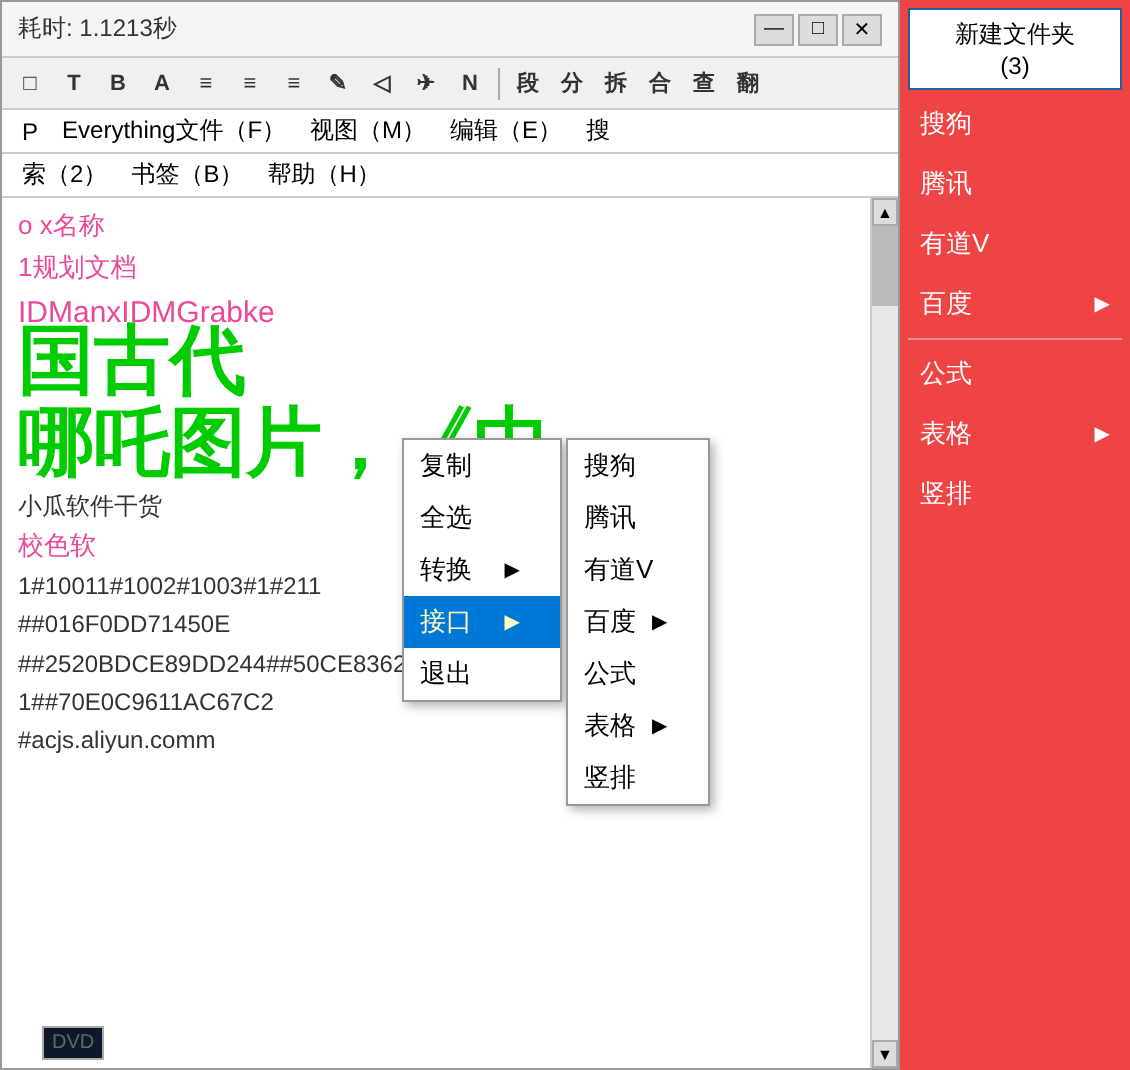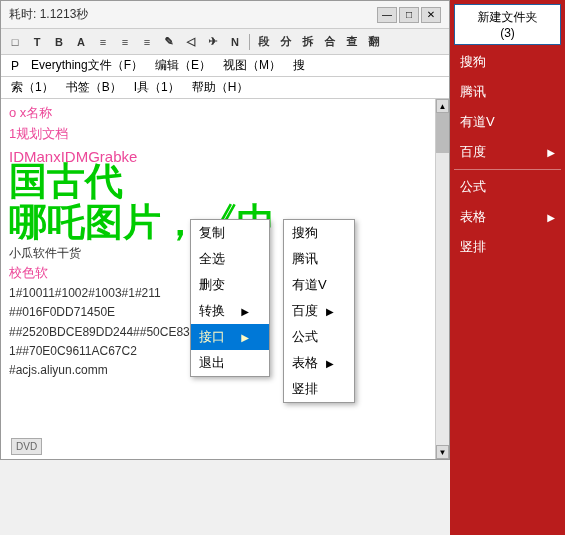--- a/index.html
+++ b/index.html
@@ -9,21 +9,21 @@
       overflow: hidden;
       font-family: "SimSun", "宋体", sans-serif;
       font-size: 13px;
       background: #f0f0f0;
       display: flex;
     }
 
     
     .main-window {
       width: 450px;
-      height: 460px;
+      height: 535px;
       background: #ffffff;
       border: 1px solid #999;
       display: flex;
       flex-direction: column;
       position: relative;
     }
 
     
     .title-bar {
       height: 28px;
@@ -161,21 +161,21 @@
       font-weight: bold;
       line-height: 1.1;
     }
     .line-small { font-size: 12px; color: #333; }
     .line-hash { font-size: 12px; color: #333; }
 
     
     .context-menu {
       position: absolute;
       top: 120px;
-      left: 189px;
+      left: 200px;
       background: #fff;
       border: 1px solid #999;
       box-shadow: 2px 2px 5px rgba(0,0,0,0.3);
       min-width: 80px;
       z-index: 100;
     }
     .ctx-item {
       padding: 4px 20px 4px 8px;
       font-size: 13px;
       cursor: pointer;
@@ -196,21 +196,21 @@
       border: 1px solid #999;
       box-shadow: 2px 2px 5px rgba(0,0,0,0.3);
       min-width: 60px;
       z-index: 101;
     }
 
     
     .right-panel {
       width: 115px;
       height: 535px;
-      background: #b91c1c;
+      background: #ef4444;
       display: flex;
       flex-direction: column;
       padding: 4px;
       gap: 4px;
     }
     .right-folder-btn {
       background: #fff;
       border: 1px solid #2060a0;
       padding: 4px 6px;
       text-align: center;
@@ -230,24 +230,24 @@
     .right-sep {
       height: 1px;
       background: rgba(255,255,255,0.4);
     }
     .right-arrow { font-size: 10px; }
 
     
     .dvd-icon {
       position: absolute;
       bottom: 4px;
-      left: 10px;
+      left: 20px;
       font-size: 10px;
       color: #666;
-      background: #e5e5e5;
+      background: #0f172a;
       padding: 2px 4px;
       border: 1px solid #aaa;
     }
   </style>
 </head>
 <body>
 
 <div class="main-window">
 
   <div class="title-bar">
@@ -276,29 +276,28 @@
     <div class="toolbar-btn">分</div>
     <div class="toolbar-btn">拆</div>
     <div class="toolbar-btn">合</div>
     <div class="toolbar-btn">查</div>
     <div class="toolbar-btn">翻</div>
   </div>
 
   <div class="menu-bar">
     <div class="menu-item">P</div>
     <div class="menu-item">Everything文件（F）</div>
+    <div class="menu-item">视图（M）</div>
     <div class="menu-item">编辑（E）</div>
-    <div class="menu-item">视图（M）</div>
     <div class="menu-item">搜</div>
   </div>
 
   <div class="menu-bar">
-    <div class="menu-item">索（1）</div>
+    <div class="menu-item">索（2）</div>
     <div class="menu-item">书签（B）</div>
-    <div class="menu-item">I具（1）</div>
     <div class="menu-item">帮助（H）</div>
   </div>
 
   <div class="content-area">
     <div class="text-area">
       <div class="line">o x名称</div>
       <div class="line">1规划文档</div>
       <div class="line" style="font-size:15px;">IDManxIDMGrabke</div>
       <div class="line line-green-big" style="margin-top:-8px;">国古代</div>
       <div class="line line-green-big">哪吒图片，《中</div>
@@ -315,21 +314,20 @@
       <div class="scroll-btn">▲</div>
       <div class="scroll-track">
         <div class="scroll-thumb"></div>
       </div>
       <div class="scroll-btn">▼</div>
     </div>
 
     <div class="context-menu">
       <div class="ctx-item">复制</div>
       <div class="ctx-item">全选</div>
-      <div class="ctx-item">删变</div>
       <div class="ctx-item">转换 <span class="ctx-arrow">▶</span></div>
       <div class="ctx-item selected">接口 <span class="ctx-arrow">▶</span></div>
       <div class="ctx-item">退出</div>
     </div>
 
     <div class="submenu">
       <div class="ctx-item">搜狗</div>
       <div class="ctx-item">腾讯</div>
       <div class="ctx-item">有道V</div>
       <div class="ctx-item">百度 <span class="ctx-arrow">▶</span></div>

